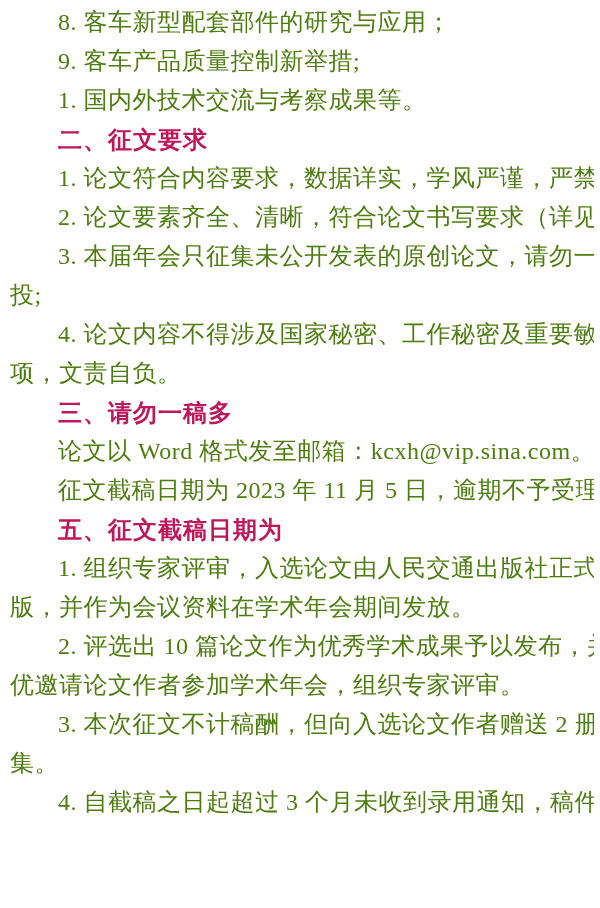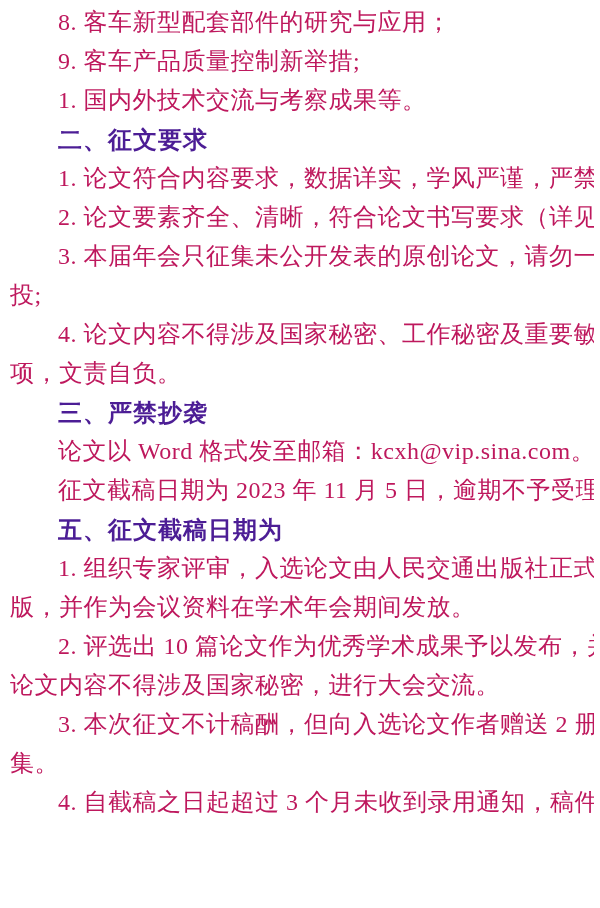--- a/index.html
+++ b/index.html
@@ -13,53 +13,53 @@
     overflow: hidden;
     font-family: "Liberation Serif", "DejaVu Serif", serif;
   }
   .doc {
     padding: 3px 6px 0 10px;
   }
   .line {
     height: 39px;
     line-height: 39px;
     font-size: 24px;
-    color: #be185d;
+    color: #4d7c0f;
     white-space: nowrap;
     overflow: hidden;
     letter-spacing: 0.5px;
   }
   .ind {
     padding-left: 48px;
   }
   .h {
     font-family: "Liberation Sans", "DejaVu Sans", sans-serif;
     font-weight: 700;
     letter-spacing: 1px;
-    color: #4c1d95;
+    color: #be185d;
   }
 </style>
 </head>
 <body>
 
 <div class="doc">
   <div class="line ind">8. 客车新型配套部件的研究与应用；</div>
   <div class="line ind">9. 客车产品质量控制新举措;</div>
   <div class="line ind">1. 国内外技术交流与考察成果等。</div>
   <div class="line ind h">二、征文要求</div>
   <div class="line ind">1. 论文符合内容要求，数据详实，学风严谨，严禁抄袭;</div>
   <div class="line ind">2. 论文要素齐全、清晰，符合论文书写要求（详见附件）;</div>
   <div class="line ind">3. 本届年会只征集未公开发表的原创论文，请勿一稿多</div>
   <div class="line">投;</div>
   <div class="line ind">4. 论文内容不得涉及国家秘密、工作秘密及重要敏感事</div>
   <div class="line">项，文责自负。</div>
-  <div class="line ind h">三、严禁抄袭</div>
+  <div class="line ind h">三、请勿一稿多</div>
   <div class="line ind">论文以 Word 格式发至邮箱：kcxh@vip.sina.com。</div>
   <div class="line ind">征文截稿日期为 2023 年 11 月 5 日，逾期不予受理。</div>
   <div class="line ind h">五、征文截稿日期为</div>
   <div class="line ind">1. 组织专家评审，入选论文由人民交通出版社正式出</div>
   <div class="line">版，并作为会议资料在学术年会期间发放。</div>
   <div class="line ind">2. 评选出 10 篇论文作为优秀学术成果予以发布，并择</div>
-  <div class="line">论文内容不得涉及国家秘密，进行大会交流。</div>
+  <div class="line">优邀请论文作者参加学术年会，组织专家评审。</div>
   <div class="line ind">3. 本次征文不计稿酬，但向入选论文作者赠送 2 册论文</div>
   <div class="line">集。</div>
   <div class="line ind">4. 自截稿之日起超过 3 个月未收到录用通知，稿件可由</div>
 </div>
 
 </body></html>

